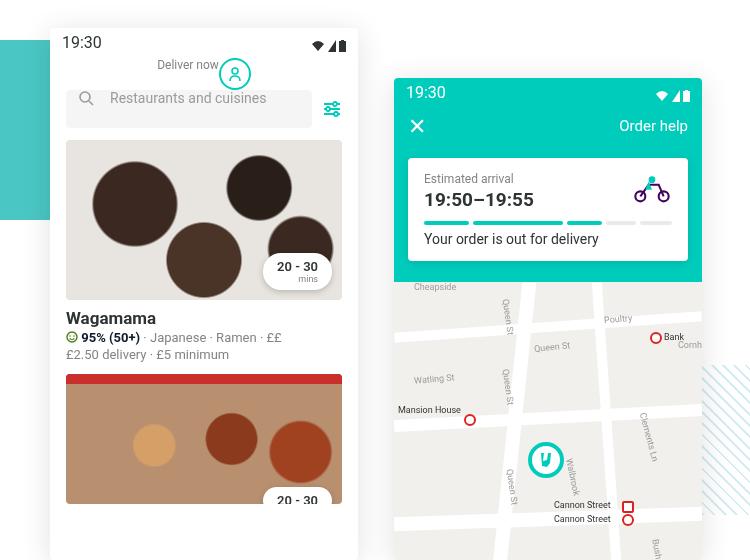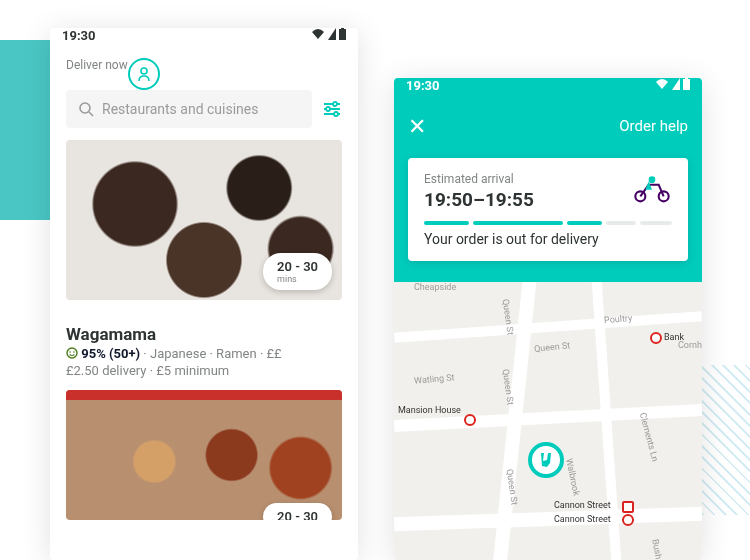--- a/index.html
+++ b/index.html
@@ -2,37 +2,37 @@
 <html><head>
 <meta charset="utf-8">
 <style>
 *{box-sizing:border-box;margin:0;padding:0;font-family:-apple-system,BlinkMacSystemFont,'Segoe UI',Roboto,Arial,sans-serif}
 body{width:750px;height:560px;background:#fff;position:relative;overflow:hidden}
 .bg-teal{position:absolute;top:40px;left:0;width:235px;height:180px;background:#4ac7c4}
 .bg-pattern{position:absolute;right:0;bottom:45px;width:150px;height:150px;background:repeating-linear-gradient(45deg,#d4edf3 0,#d4edf3 2px,transparent 2px,transparent 8px)}
 .phone{position:absolute;background:#fff;border-radius:4px;box-shadow:0 4px 30px rgba(0,0,0,0.12);overflow:hidden}
 .phone1{top:28px;left:50px;width:308px;height:532px}
 .phone2{top:78px;left:394px;width:308px;height:482px}
-.status-bar{height:24px;display:flex;align-items:flex-start;justify-content:space-between;padding:0 12px;font-size:13px;font-weight:700}
+.status-bar{height:24px;display:flex;align-items:flex-end;justify-content:space-between;padding:0 12px;font-size:16px;font-weight:400}
 .status-bar.dark{color:#2e3333}
 .status-bar.light{color:#fff;background:#00ccbc}
 .status-icons{display:flex;gap:3px;align-items:center}
-.deliver-row{display:flex;justify-content:flex-start;align-items:flex-start;padding:6px 16px 0}
+.deliver-row{display:flex;justify-content:center;align-items:flex-start;padding:6px 16px 0}
 .deliver-now{color:#828585;font-size:12px}
 .loc-row{display:flex;align-items:center;gap:8px;padding:0 16px 10px}
 .loc{font-size:17px;font-weight:700;color:#2e3333}
 .avatar-badge{width:32px;height:32px;border-radius:50%;border:2px solid #00ccbc;display:flex;align-items:center;justify-content:center;color:#00ccbc}
 .search-row{display:flex;gap:10px;padding:0 16px 12px;align-items:center}
-.search-box{flex:1;background:#f5f5f5;border-radius:4px;height:38px;display:flex;align-items:center;gap:8px;padding:0 12px;color:#9b9b9b;font-size:14px}
+.search-box{flex:1;background:#f5f5f5;border-radius:4px;height:38px;display:flex;align-items:flex-start;gap:16px;padding:0 12px;color:#9b9b9b;font-size:14px}
 .card{margin:0 16px 12px;position:relative}
 .card-img{width:100%;height:160px;border-radius:4px;background:#ddd;position:relative;overflow:hidden}
-.eta-badge{position:absolute;right:10px;bottom:10px;background:#fff;border-radius:18px;padding:6px 14px;text-align:left;box-shadow:0 2px 6px rgba(0,0,0,0.2)}
+.eta-badge{position:absolute;right:10px;bottom:10px;background:#fff;border-radius:18px;padding:6px 14px;text-align:right;box-shadow:0 2px 6px rgba(0,0,0,0.2)}
 .eta-badge .t{font-weight:600;font-size:13px;color:#2e3333}
 .eta-badge .u{font-size:9px;color:#828585}
-.card-title{font-size:17px;font-weight:700;color:#2e3333;margin-top:24px}
+.card-title{font-size:17px;font-weight:700;color:#2e3333;margin-top:8px}
 .card-meta{font-size:13px;color:#828585;margin-top:2px}
 .rating{color:#0f172a;font-weight:700}
 .card2-img{margin:0 16px;width:276px;height:130px;border-radius:4px;background:#ccc;position:relative;overflow:hidden}
 
 .hdr2{background:#00ccbc;color:#fff;height:48px;display:flex;align-items:center;justify-content:space-between;padding:0 14px}
 .close-x{font-size:22px;font-weight:300}
 .order-help{font-size:15px}
 .track-card{margin:0 14px 10px;background:#fff;border-radius:4px;box-shadow:0 2px 8px rgba(0,0,0,0.12);padding:14px 16px}
 .tc-row{display:flex;justify-content:space-between;align-items:flex-start}
 .tc-est{font-size:12px;color:#828585}

